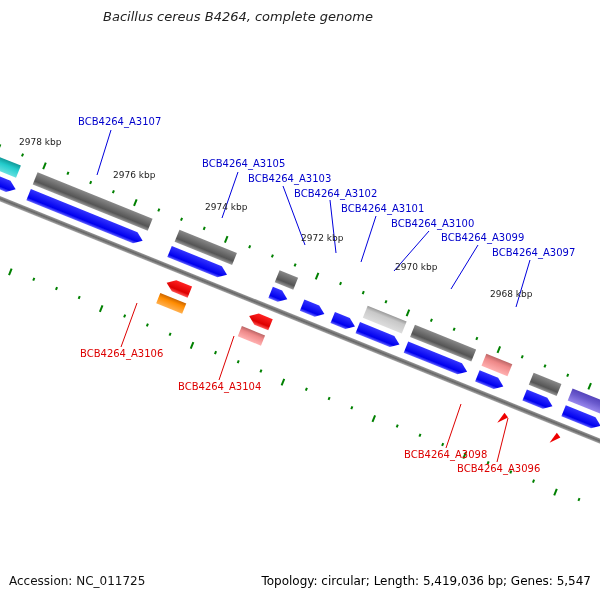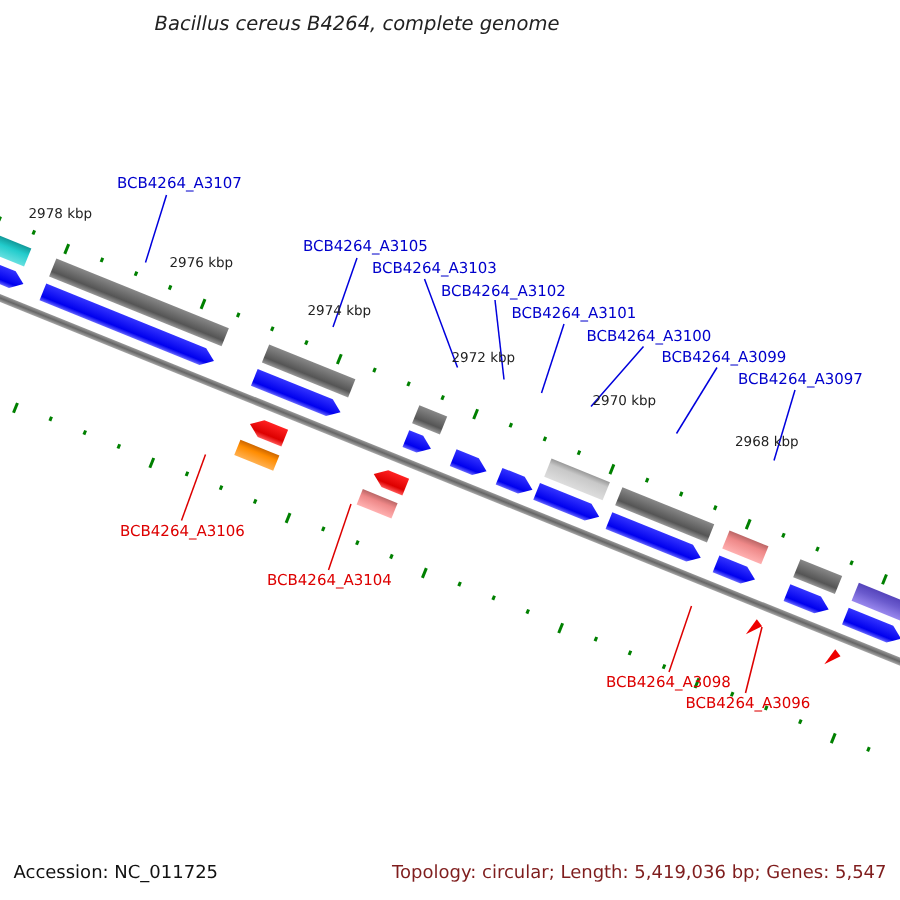--- a/index.html
+++ b/index.html
@@ -1,19 +1,19 @@
 <!DOCTYPE html>
 <html><head>
 <meta charset="utf-8">
 <style>
   html, body { margin:0; padding:0; background:#ffffff; }
   body { width:600px; height:600px; position:relative; overflow:hidden; font-family:"DejaVu Sans", sans-serif; }
   #title { position:absolute; top:9px; left:0; width:476px; text-align:center; font-style:italic; font-size:13px; color:#222; }
   #accession { position:absolute; left:9px; top:574px; font-size:12px; color:#111; }
-  #summary { position:absolute; right:9px; top:574px; font-size:12px; color:#7f1d1d; }
+  #summary { position:absolute; right:9px; top:574px; font-size:12px; color:#000000; }
   svg { position:absolute; left:0; top:0; }
   .tick-lbl { font-size:9px; fill:#222; font-family:"DejaVu Sans", sans-serif; }
   .gene-lbl { font-size:10px; font-family:"DejaVu Sans", sans-serif; }
 </style>
 </head>
 <body>
 
 <div id="title">Bacillus cereus B4264, complete genome</div>
 
 <svg id="map" width="600" height="600">

